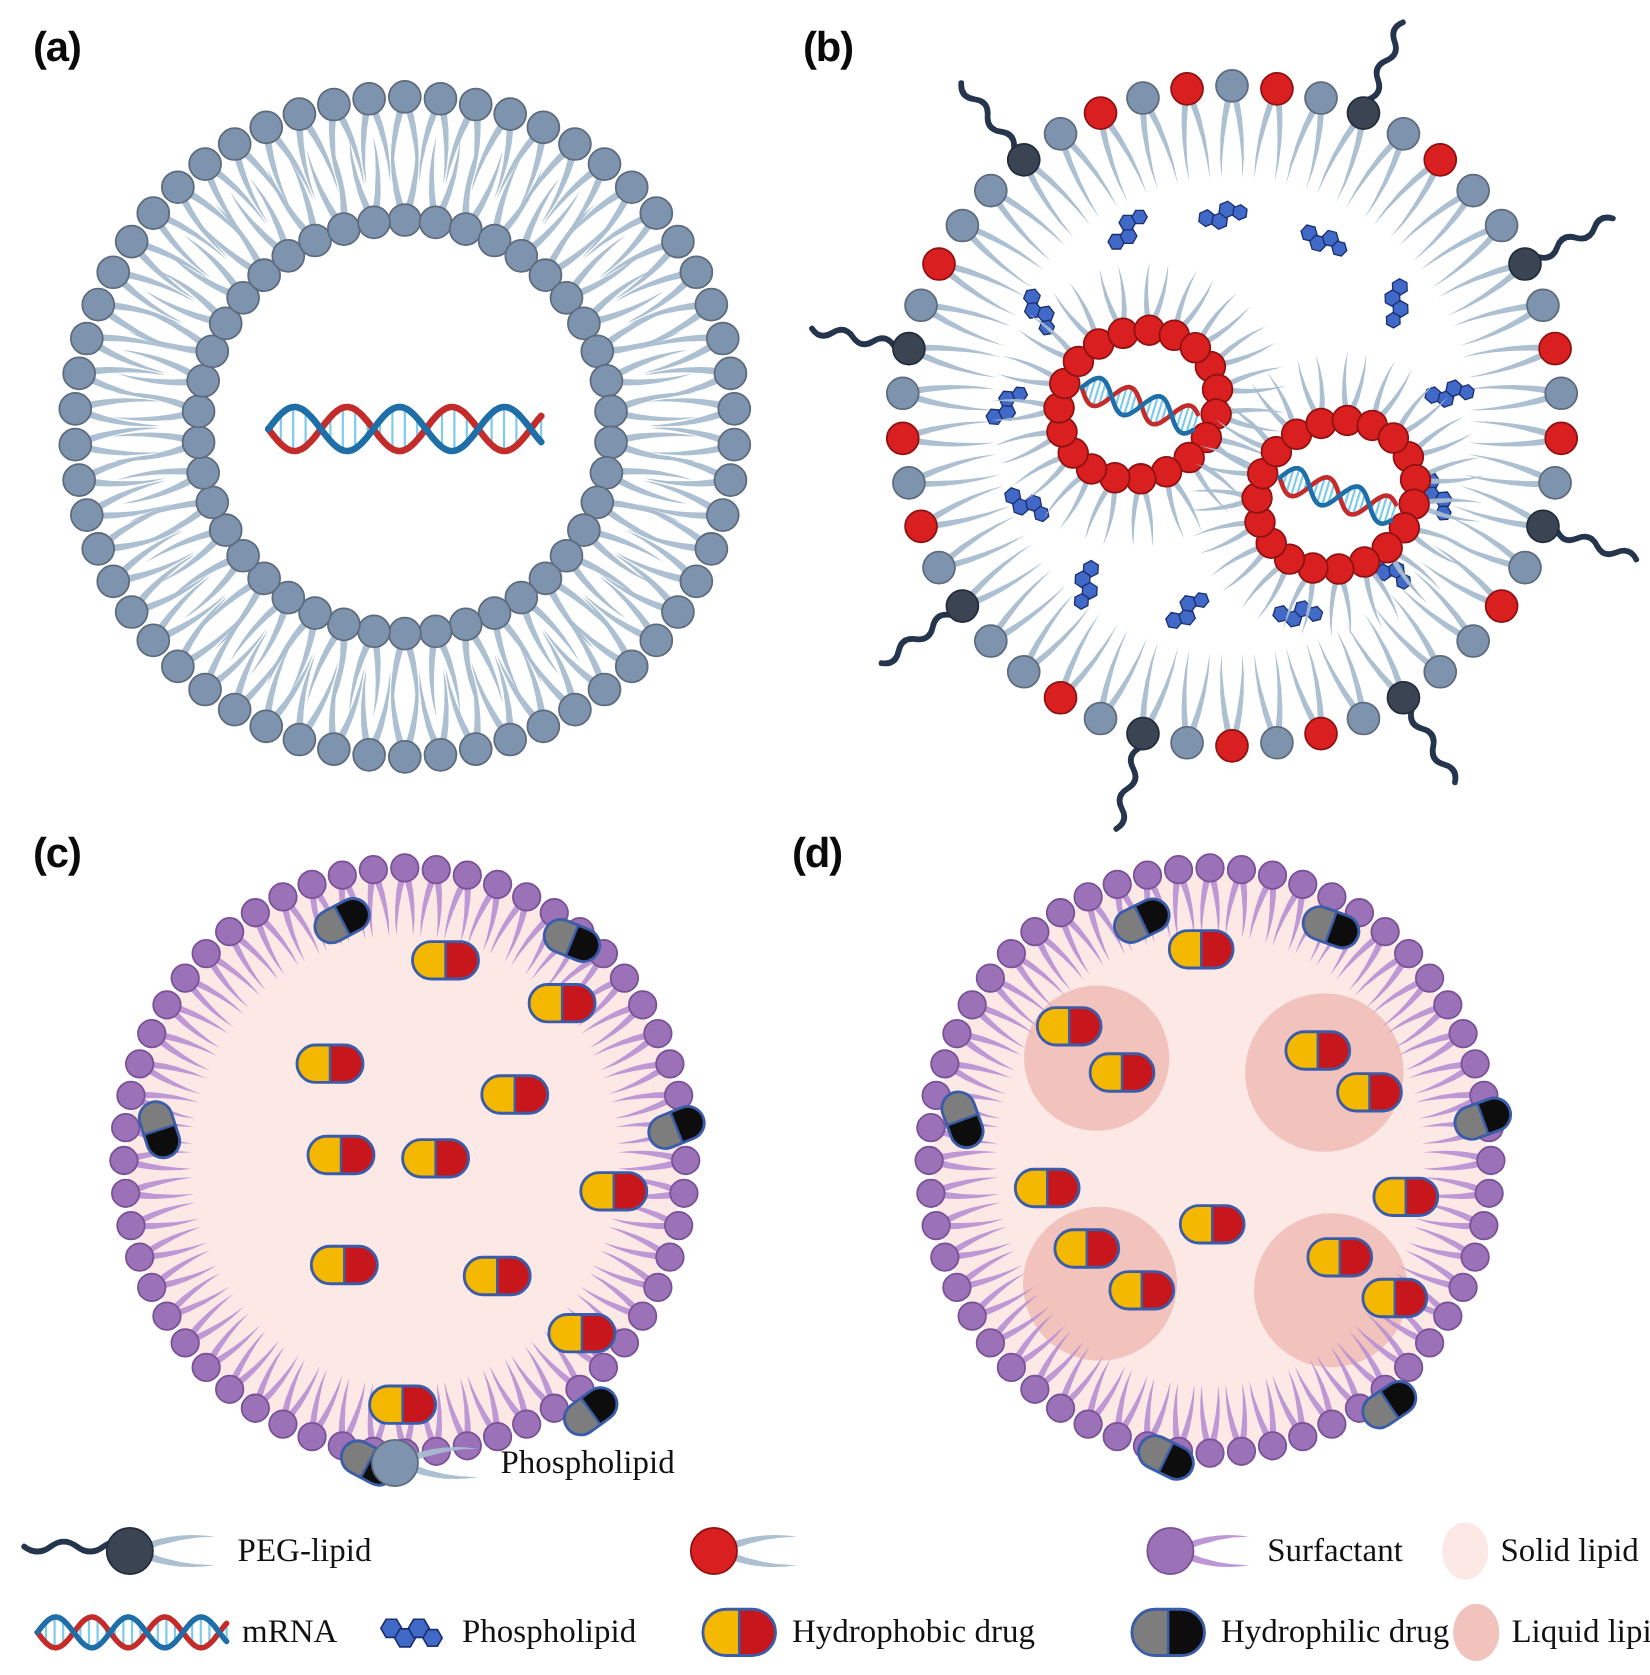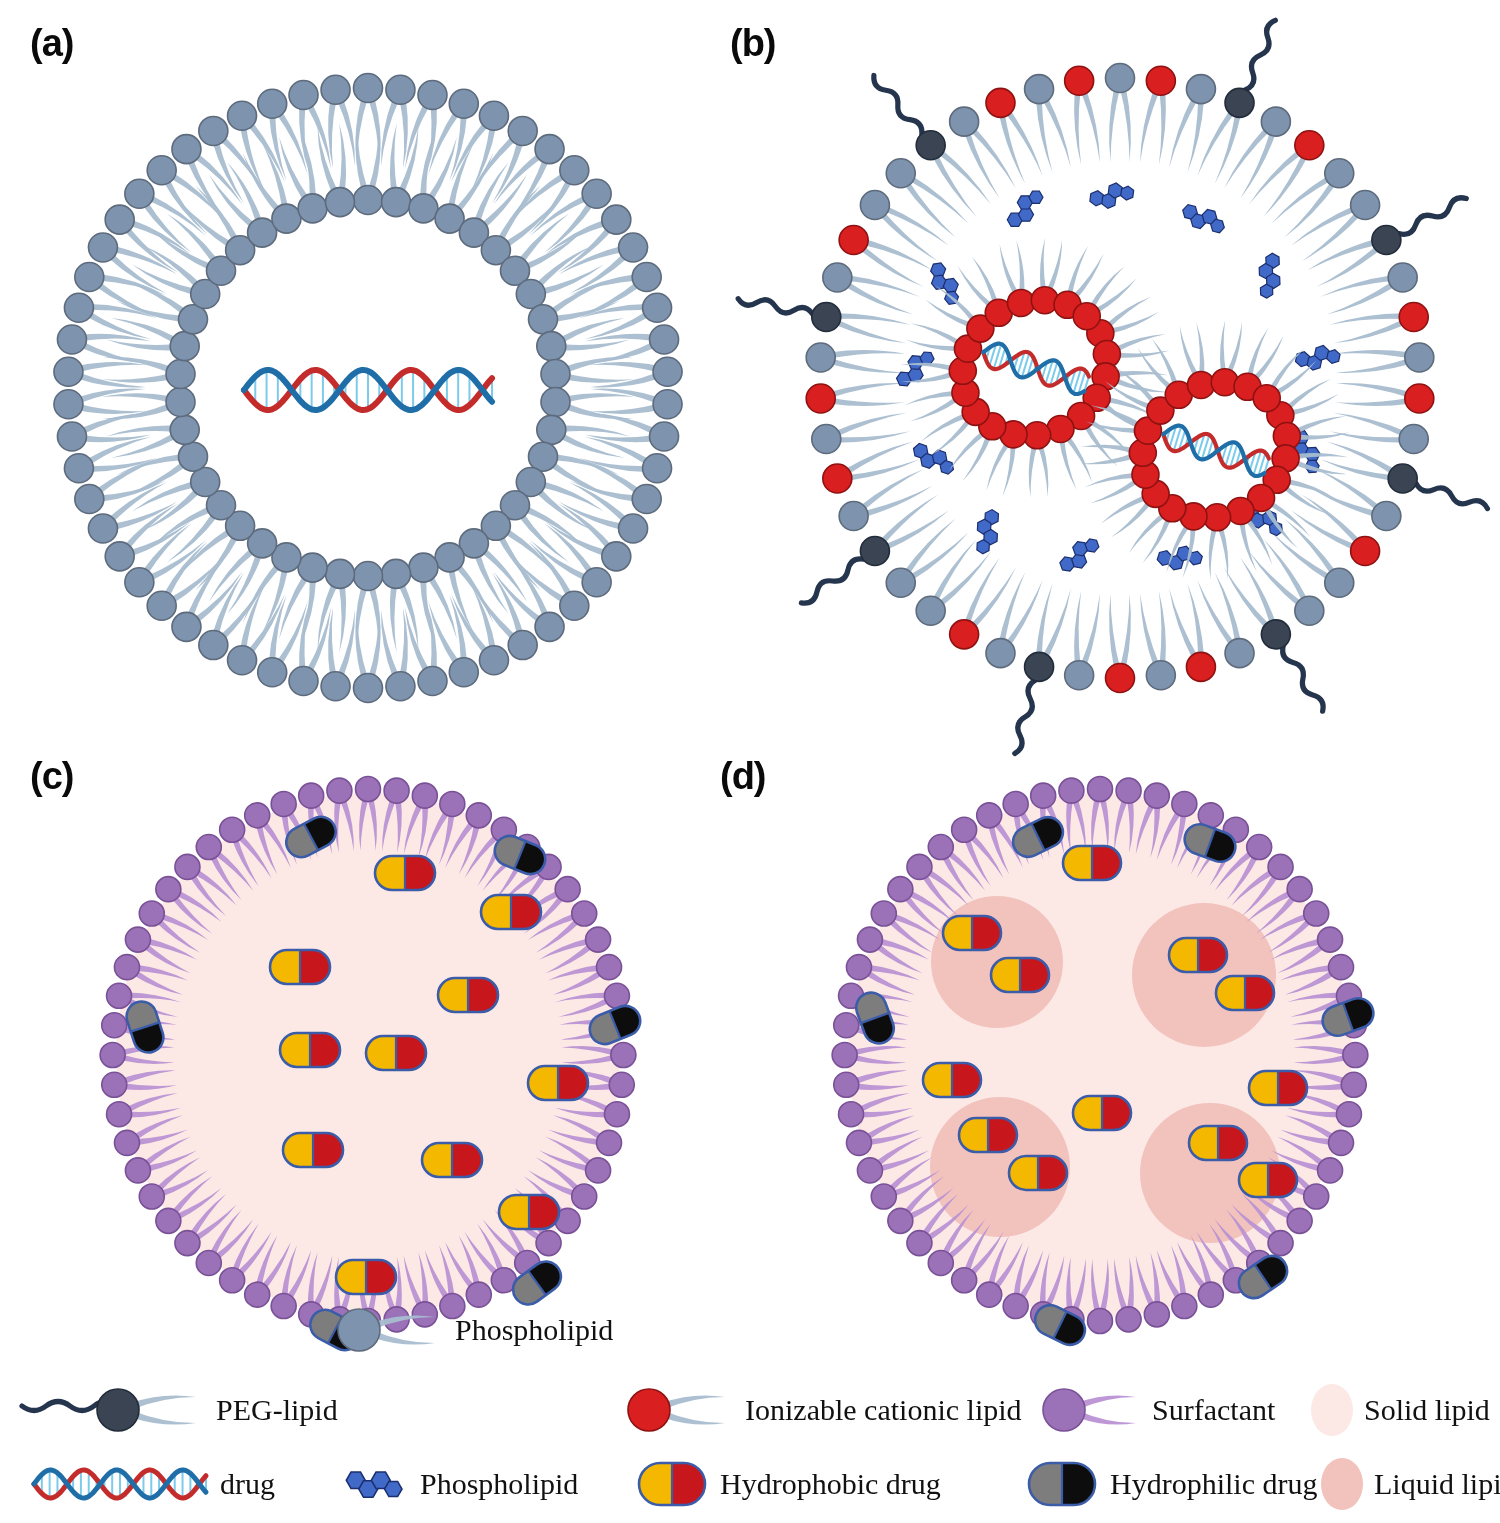--- a/index.html
+++ b/index.html
@@ -2031,21 +2031,20 @@
       <div class="legend-row" style="left: 625px; top: 1378px;">
         <span class="legend-ico">
           <svg width="120" height="64" viewBox="0 0 120 64">
             <path d="M 37.65 31.6 Q 68.825 18.849999999999998 100 19
          Q 68.825 13.95 37.65 24.6 Z" fill="#a8bdd0" stroke="none" opacity="0.95"></path>
             <path d="M 37.65 39.4 Q 68.825 50.050000000000004 100 45
          Q 68.825 45.15 37.65 32.4 Z" fill="#a8bdd0" stroke="none" opacity="0.95"></path>
             <circle cx="24" cy="32" r="21" fill="#d91f1f" stroke="#8f1212" stroke-width="1.6"></circle>
           </svg>
         </span>
-        <span class="legend-text">Ionizable cationic lipid</span>
       </div>
       <div class="legend-row" style="left: 1040px; top: 1378px; justify-content: space-between;">
         <span class="legend-ico">
           <svg width="112" height="64" viewBox="0 0 112 64">
             <path d="M 37.65 31.6 Q 66.825 18.849999999999998 96 19
          Q 66.825 13.95 37.65 24.6 Z" fill="#bb92d4" stroke="none" opacity="0.95"></path>
             <path d="M 37.65 39.4 Q 66.825 50.050000000000004 96 45
          Q 66.825 45.15 37.65 32.4 Z" fill="#bb92d4" stroke="none" opacity="0.95"></path>
             <circle cx="24" cy="32" r="21" fill="#9b72b8" stroke="#7a5196" stroke-width="1.6"></circle>
           </svg>
@@ -2083,21 +2082,21 @@
             <line x1="146.9090909090909" y1="32.79924335207875" x2="146.9090909090909" y2="31.200756647921253" stroke="#6ec6e8" stroke-width="2" opacity="0.9"></line>
             <line x1="154.72727272727275" y1="42.039845266625505" x2="154.72727272727275" y2="21.96015473337451" stroke="#6ec6e8" stroke-width="2" opacity="0.9"></line>
             <line x1="162.54545454545456" y1="45.99429069959465" x2="162.54545454545456" y2="18.00570930040535" stroke="#6ec6e8" stroke-width="2" opacity="0.9"></line>
             <line x1="170.36363636363635" y1="42.580494040959636" x2="170.36363636363635" y2="21.419505959040364" stroke="#6ec6e8" stroke-width="2" opacity="0.9"></line>
             <line x1="178.1818181818182" y1="33.59587973846756" x2="178.1818181818182" y2="30.404120261532412" stroke="#6ec6e8" stroke-width="2" opacity="0.9"></line>
             <line x1="186" y1="23.771006467905384" x2="186" y2="40.22899353209461" stroke="#6ec6e8" stroke-width="2" opacity="0.9"></line>
             <path d="M 14.00 32.00L 15.07 33.43L 16.15 34.84L 17.23 36.22L 18.30 37.56L 19.38 38.84L 20.45 40.05L 21.52 41.18L 22.60 42.21L 23.68 43.13L 24.75 43.94L 25.83 44.62L 26.90 45.17L 27.98 45.59L 29.05 45.86L 30.13 45.99L 31.20 45.97L 32.27 45.81L 33.35 45.50L 34.42 45.06L 35.50 44.47L 36.58 43.76L 37.65 42.93L 38.72 41.98L 39.80 40.92L 40.88 39.78L 41.95 38.55L 43.03 37.26L 44.10 35.91L 45.17 34.52L 46.25 33.10L 47.33 31.67L 48.40 30.25L 49.48 28.84L 50.55 27.47L 51.63 26.14L 52.70 24.87L 53.77 23.68L 54.85 22.58L 55.92 21.57L 57.00 20.67L 58.07 19.89L 59.15 19.24L 60.23 18.72L 61.30 18.34L 62.38 18.10L 63.45 18.00L 64.53 18.05L 65.60 18.25L 66.68 18.59L 67.75 19.07L 68.82 19.68L 69.90 20.42L 70.97 21.28L 72.05 22.26L 73.13 23.33L 74.20 24.50L 75.28 25.74L 76.35 27.05L 77.43 28.41L 78.50 29.81L 79.58 31.23L 80.65 32.66L 81.72 34.08L 82.80 35.48L 83.88 36.85L 84.95 38.16L 86.03 39.41L 87.10 40.58L 88.17 41.66L 89.25 42.65L 90.33 43.52L 91.40 44.27L 92.47 44.89L 93.55 45.38L 94.63 45.73L 95.70 45.94L 96.78 46.00L 97.85 45.92L 98.92 45.69L 100.00 45.31L 101.08 44.80L 102.15 44.16L 103.23 43.39L 104.30 42.50L 105.38 41.50L 106.45 40.41L 107.52 39.22L 108.60 37.96L 109.67 36.64L 110.75 35.27L 111.83 33.86L 112.90 32.44L 113.98 31.01L 115.05 29.59L 116.13 28.20L 117.20 26.85L 118.27 25.55L 119.35 24.31L 120.42 23.16L 121.50 22.10L 122.58 21.14L 123.65 20.30L 124.73 19.58L 125.80 18.98L 126.88 18.53L 127.95 18.21L 129.02 18.03L 130.10 18.01L 131.18 18.12L 132.25 18.39L 133.32 18.79L 134.40 19.33L 135.48 20.01L 136.55 20.80L 137.63 21.72L 138.70 22.74L 139.77 23.86L 140.85 25.06L 141.93 26.34L 143.00 27.67L 144.07 29.05L 145.15 30.46L 146.22 31.89L 147.30 33.32L 148.38 34.73L 149.45 36.12L 150.53 37.46L 151.60 38.74L 152.68 39.96L 153.75 41.09L 154.82 42.13L 155.90 43.06L 156.97 43.88L 158.05 44.57L 159.13 45.13L 160.20 45.56L 161.28 45.84L 162.35 45.98L 163.43 45.98L 164.50 45.83L 165.57 45.53L 166.65 45.10L 167.72 44.52L 168.80 43.82L 169.88 42.99L 170.95 42.05L 172.03 41.01L 173.10 39.87L 174.18 38.65L 175.25 37.36L 176.32 36.01L 177.40 34.62L 178.47 33.21L 179.55 31.78L 180.63 30.35L 181.70 28.95L 182.78 27.57L 183.85 26.24L 184.93 24.97L 186.00 23.77" fill="none" stroke="#c42b2b" stroke-width="5" stroke-linecap="round"></path>
             <path d="M 14.00 32.00L 15.07 30.57L 16.15 29.16L 17.23 27.78L 18.30 26.44L 19.38 25.16L 20.45 23.95L 21.52 22.82L 22.60 21.79L 23.68 20.87L 24.75 20.06L 25.83 19.38L 26.90 18.83L 27.98 18.41L 29.05 18.14L 30.13 18.01L 31.20 18.03L 32.27 18.19L 33.35 18.50L 34.42 18.94L 35.50 19.53L 36.58 20.24L 37.65 21.07L 38.72 22.02L 39.80 23.08L 40.88 24.22L 41.95 25.45L 43.03 26.74L 44.10 28.09L 45.17 29.48L 46.25 30.90L 47.33 32.33L 48.40 33.75L 49.48 35.16L 50.55 36.53L 51.63 37.86L 52.70 39.13L 53.77 40.32L 54.85 41.42L 55.92 42.43L 57.00 43.33L 58.07 44.11L 59.15 44.76L 60.23 45.28L 61.30 45.66L 62.38 45.90L 63.45 46.00L 64.53 45.95L 65.60 45.75L 66.68 45.41L 67.75 44.93L 68.82 44.32L 69.90 43.58L 70.97 42.72L 72.05 41.74L 73.13 40.67L 74.20 39.50L 75.28 38.26L 76.35 36.95L 77.43 35.59L 78.50 34.19L 79.58 32.77L 80.65 31.34L 81.72 29.92L 82.80 28.52L 83.88 27.15L 84.95 25.84L 86.03 24.59L 87.10 23.42L 88.17 22.34L 89.25 21.35L 90.33 20.48L 91.40 19.73L 92.47 19.11L 93.55 18.62L 94.63 18.27L 95.70 18.06L 96.78 18.00L 97.85 18.08L 98.92 18.31L 100.00 18.69L 101.08 19.20L 102.15 19.84L 103.23 20.61L 104.30 21.50L 105.38 22.50L 106.45 23.59L 107.52 24.78L 108.60 26.04L 109.67 27.36L 110.75 28.73L 111.83 30.14L 112.90 31.56L 113.98 32.99L 115.05 34.41L 116.13 35.80L 117.20 37.15L 118.27 38.45L 119.35 39.69L 120.42 40.84L 121.50 41.90L 122.58 42.86L 123.65 43.70L 124.73 44.42L 125.80 45.02L 126.88 45.47L 127.95 45.79L 129.02 45.97L 130.10 45.99L 131.18 45.88L 132.25 45.61L 133.32 45.21L 134.40 44.67L 135.48 43.99L 136.55 43.20L 137.63 42.28L 138.70 41.26L 139.77 40.14L 140.85 38.94L 141.93 37.66L 143.00 36.33L 144.07 34.95L 145.15 33.54L 146.22 32.11L 147.30 30.68L 148.38 29.27L 149.45 27.88L 150.53 26.54L 151.60 25.26L 152.68 24.04L 153.75 22.91L 154.82 21.87L 155.90 20.94L 156.97 20.12L 158.05 19.43L 159.13 18.87L 160.20 18.44L 161.28 18.16L 162.35 18.02L 163.43 18.02L 164.50 18.17L 165.57 18.47L 166.65 18.90L 167.72 19.48L 168.80 20.18L 169.88 21.01L 170.95 21.95L 172.03 22.99L 173.10 24.13L 174.18 25.35L 175.25 26.64L 176.32 27.99L 177.40 29.38L 178.47 30.79L 179.55 32.22L 180.63 33.65L 181.70 35.05L 182.78 36.43L 183.85 37.76L 184.93 39.03L 186.00 40.23" fill="none" stroke="#1f6ea8" stroke-width="5" stroke-linecap="round"></path>
           </svg>
         </span>
-        <span class="legend-text">drug</span>
+        <span class="legend-text">mRNA</span>
       </div>
       <div class="legend-row" style="left: 330px; top: 1452px;">
         <span class="legend-ico">
           <svg width="90" height="64" viewBox="0 0 90 64">
             <g transform="translate(42,32) rotate(0) scale(1.25)">
               <polygon points="-5.40,-3.00 -9.20,3.58 -16.80,3.58 -20.60,-3.00 -16.80,-9.58 -9.20,-9.58" fill="#4169c8" stroke="#1b2f6e" stroke-width="1.2"></polygon>
               <polygon points="4.60,4.00 0.80,10.58 -6.80,10.58 -10.60,4.00 -6.80,-2.58 0.80,-2.58" fill="#4169c8" stroke="#1b2f6e" stroke-width="1.2"></polygon>
               <polygon points="14.60,-3.00 10.80,3.58 3.20,3.58 -0.60,-3.00 3.20,-9.58 10.80,-9.58" fill="#4169c8" stroke="#1b2f6e" stroke-width="1.2"></polygon>
               <polygon points="24.00,4.00 20.50,10.06 13.50,10.06 10.00,4.00 13.50,-2.06 20.50,-2.06" fill="#4169c8" stroke="#1b2f6e" stroke-width="1.2"></polygon>
             </g>

